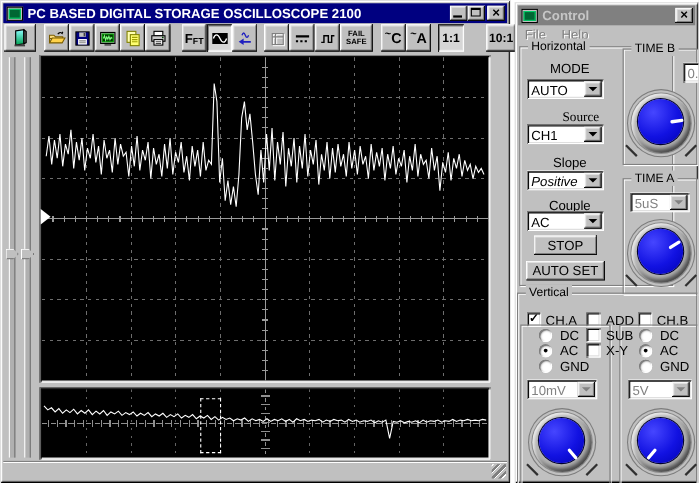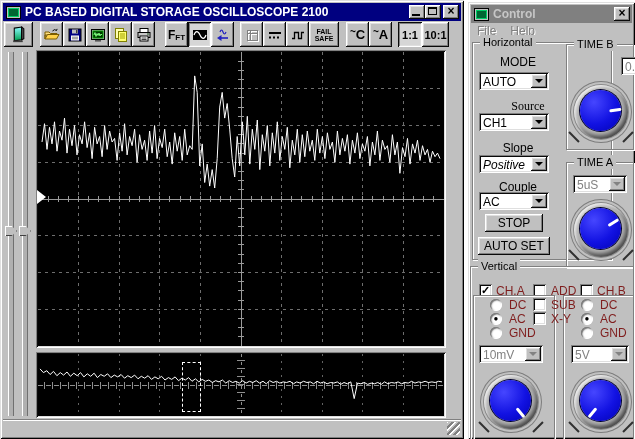--- a/index.html
+++ b/index.html
@@ -58,21 +58,21 @@
              box-shadow:inset -1px -1px 0 #0a0a0a, inset 1px 1px 0 #fff, inset -2px -2px 0 #808080, inset 2px 2px 0 #dfdfdf;
              display:flex;align-items:center;justify-content:center;}
   .tri{width:0;height:0;border:4px solid transparent;border-top:4px solid #000;margin-top:4px;}
   .combo.dis .combo-val{color:#828282;}
   .combo.dis .tri{border-top-color:#828282;}
   .pushbtn{position:absolute;font-size:12px;color:#000;display:flex;align-items:center;justify-content:center;}
   .cb{position:absolute;width:13px;height:13px;background:#fff;font-size:11px;font-weight:bold;line-height:12px;text-align:center;color:#000;
       box-shadow:inset 1px 1px 0 #808080, inset -1px -1px 0 #fff, inset 2px 2px 0 #0a0a0a, inset -2px -2px 0 #dfdfdf;}
   .rd{position:absolute;width:12px;height:12px;background:#fff;border-radius:50%;font-size:8px;line-height:11px;text-align:center;color:#000;
       box-shadow:inset 1px 1px 0 #808080, inset -1px -1px 0 #fff, inset 1px 1px 2px #404040;}
-  .opt-label{position:absolute;font-size:12px;color:#7f1d1d;white-space:nowrap;}
+  .opt-label{position:absolute;font-size:12px;color:#000000;white-space:nowrap;}
   
   .knob{position:absolute;width:54px;height:54px;border-radius:50%;background:#b2b2b2;
         box-shadow:inset 2px 2px 3px #ececec, inset -2px -3px 4px #464646,
                    0 0 0 1px #8a8a8a, 0 0 0 3px #c0c0c0, 0 0 0 4px #7c7c7c;}
   .knob::before{content:"";position:absolute;width:14px;height:2px;background:#303030;left:-7px;bottom:1px;transform:rotate(45deg);}
   .knob::after{content:"";position:absolute;width:14px;height:2px;background:#303030;right:-7px;bottom:1px;transform:rotate(-45deg);}
   .knob-face{position:absolute;left:6px;top:5px;width:41px;height:41px;border-radius:50%;
         background:radial-gradient(circle at 34% 30%,#4646ff,#1212e2 55%,#0000b4);box-shadow:0 0 0 1px #000030;}
   .knob-pointer{position:absolute;left:50%;top:1px;width:3px;height:26px;margin-left:-1.5px;transform-origin:1.5px 26px;}
   .knob-pointer::before{content:"";position:absolute;top:6px;left:0;width:3px;height:12px;background:#fff;border-radius:2px;}
@@ -231,21 +231,21 @@
       <span class="txt" style="font-size:10px;margin-bottom:7px;">~</span>
         <span class="txt" style="font-size:13px;">C</span>
     </div>
     <div class="tbtn raised" style="left:369px;width:23px;">
       <span class="txt" style="font-size:10px;margin-bottom:7px;">~</span>
         <span class="txt" style="font-size:13px;">A</span>
     </div>
     <div class="tbtn pressed" style="left:398px;width:24px;">
       <span class="txt">1:1</span>
     </div>
-    <div class="tbtn raised" style="left:422px;width:27px;">
+    <div class="tbtn raised" style="left:442px;width:27px;">
       <span class="txt">10:1</span>
     </div>
 
     <div class="sltrack" style="left:8px;top:52px;height:364px;"></div>
     <div class="sltrack" style="left:22px;top:52px;height:364px;"></div>
     <div class="slthumb" style="left:5px;top:226px;"></div>
     <div class="slthumb" style="left:19px;top:226px;"></div>
 
     <div class="scopeframe" style="left:36px;top:50px;width:410px;height:298px;">
       <svg id="main-scope-svg" width="406" height="294" viewBox="0 0 406 294">

